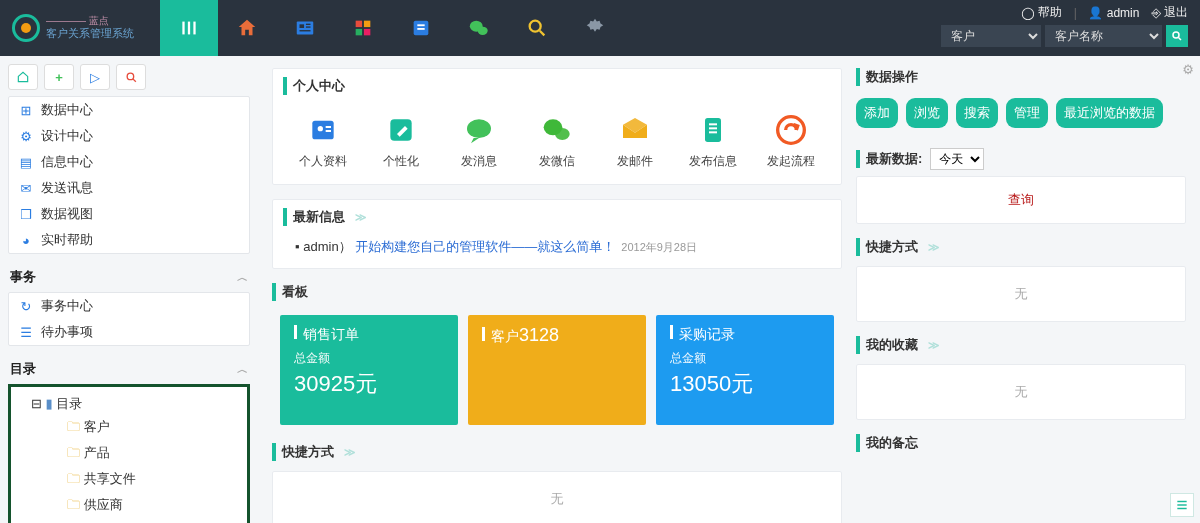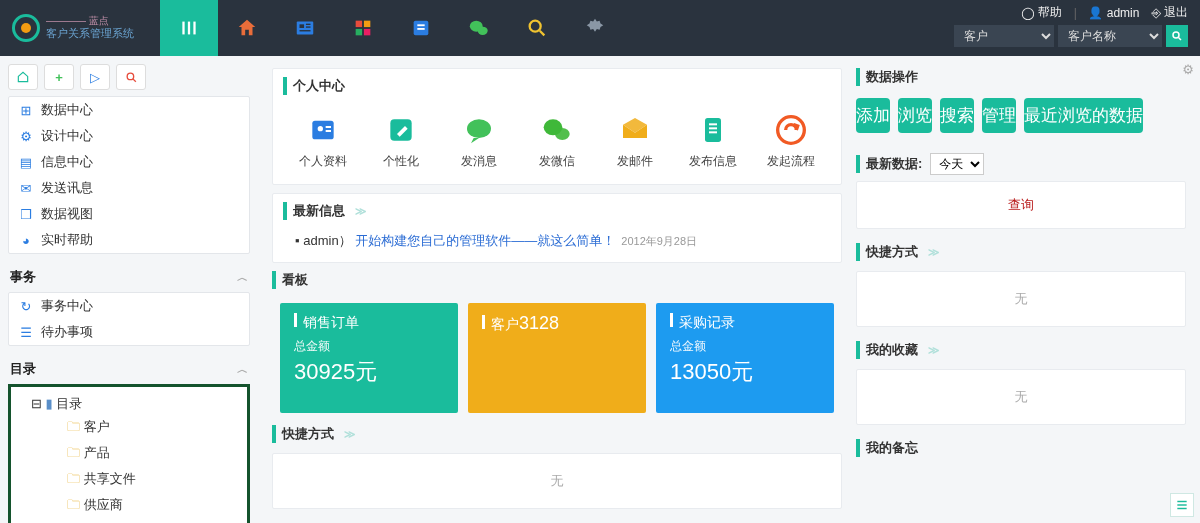--- a/index.html
+++ b/index.html
@@ -35,21 +35,21 @@
 .section-title { font-weight: bold; padding: 6px 2px; display: flex; align-items: center; justify-content: space-between; color: #222; }
 .collapse-arrow { color: #aaa; font-size: 11px; }
 
 .tree-panel { background: #fff; border: 3px solid #14532d; padding: 6px 20px; font-size: 13px; }
 .tree-line { padding: 2px 0; cursor: pointer; }
 .tree-indent-2 { padding-left: 36px; }
 .folder-ic { color: #e8b63e; }
 
 
 .main { flex: 1; display: flex; gap: 14px; padding: 12px 14px; overflow-y: auto; position: relative; }
-.main-left { flex: 1; display: flex; flex-direction: column; gap: 8px; }
+.main-left { flex: 1; display: flex; flex-direction: column; gap: 14px; }
 .main-right { width: 348px; display: flex; flex-direction: column; gap: 14px; }
 .gear-corner { position: absolute; top: 6px; right: 6px; color: #aaa; cursor: pointer; }
 
 .card { border: 1px solid #e8ebef; background: #fff; border-radius: 2px; }
 .card-title-band { padding: 8px 10px 10px 10px; }
 .card-heading { display: flex; align-items: center; gap: 6px; font-weight: bold; margin-bottom: 10px; }
 .card-heading .bar { width: 4px; height: 18px; background: #1abc9c; }
 .card-heading .more { color: #b0e0da; font-size: 11px; margin-left: 4px; }
 
 .pc-icons { display: flex; gap: 10px; padding: 8px 6px 4px 6px; }
@@ -69,21 +69,21 @@
 .kanban-card .kval { font-size: 22px; margin-top: 2px; }
 .kb-teal { background: #1abc9c; }
 .kb-yellow { background: #f0ad1a; }
 .kb-blue { background: #1d9bf0; }
 .kb-row1 { display: flex; align-items: baseline; }
 .kb-row1 .wbar { width: 3px; height: 14px; background: #fff; margin-right: 6px; }
 
 .empty-center { text-align: center; color: #aaa; padding: 18px 0; }
 
 .ops-row { display: flex; gap: 8px; flex-wrap: wrap; padding: 2px 0 6px 0; }
-.ops-btn { background: #1abc9c; color: #fff; border: none; padding: 6px 0; font-size: 17px; cursor: pointer; border-radius: 4px; }
+.ops-btn { background: #1abc9c; color: #fff; border: none; padding: 6px 8px; font-size: 13px; cursor: pointer; border-radius: 9px; }
 
 .latest-row { display: flex; align-items: center; gap: 8px; }
 .sel-box { border: 1px solid #ccc; font-size: 12px; padding: 2px 4px; background: #fff; }
 .query-link { text-align: center; color: #b91c1c; padding: 14px 0; cursor: pointer; }
 
 
 .corner-menu { position: fixed; bottom: 6px; right: 6px; width: 24px; height: 24px; border: 1px solid #cfe8e3; background: #fff; color: #1abc9c; display: flex; align-items: center; justify-content: center; cursor: pointer; }
 
 svg { display: block; }
 </style>
@@ -155,21 +155,21 @@
 
   <div class="header-right">
     <div class="header-top-row">
       <span>◯ <span>帮助</span></span>
       <span style="color:#666">|</span>
       <span>👤 <span>admin</span></span>
       <span>⎆ <span>退出</span></span>
     </div>
     <div class="search-row">
       <select class="search-sel" style="width:100px"><option>客户</option></select>
-      <select class="search-sel" style="width:104px"><option>客户名称</option></select>
+      <select class="search-sel" style="width:117px"><option>客户名称</option></select>
       <div class="search-btn-h">
           <svg width="12" height="12" viewBox="0 0 24 24" fill="none" stroke="#fff" stroke-width="3">
             <circle cx="10" cy="10" r="6"></circle>
             <line x1="15" y1="15" x2="20" y2="20"></line>
           </svg>
         </div>
     </div>
   </div>
 </div>
 

